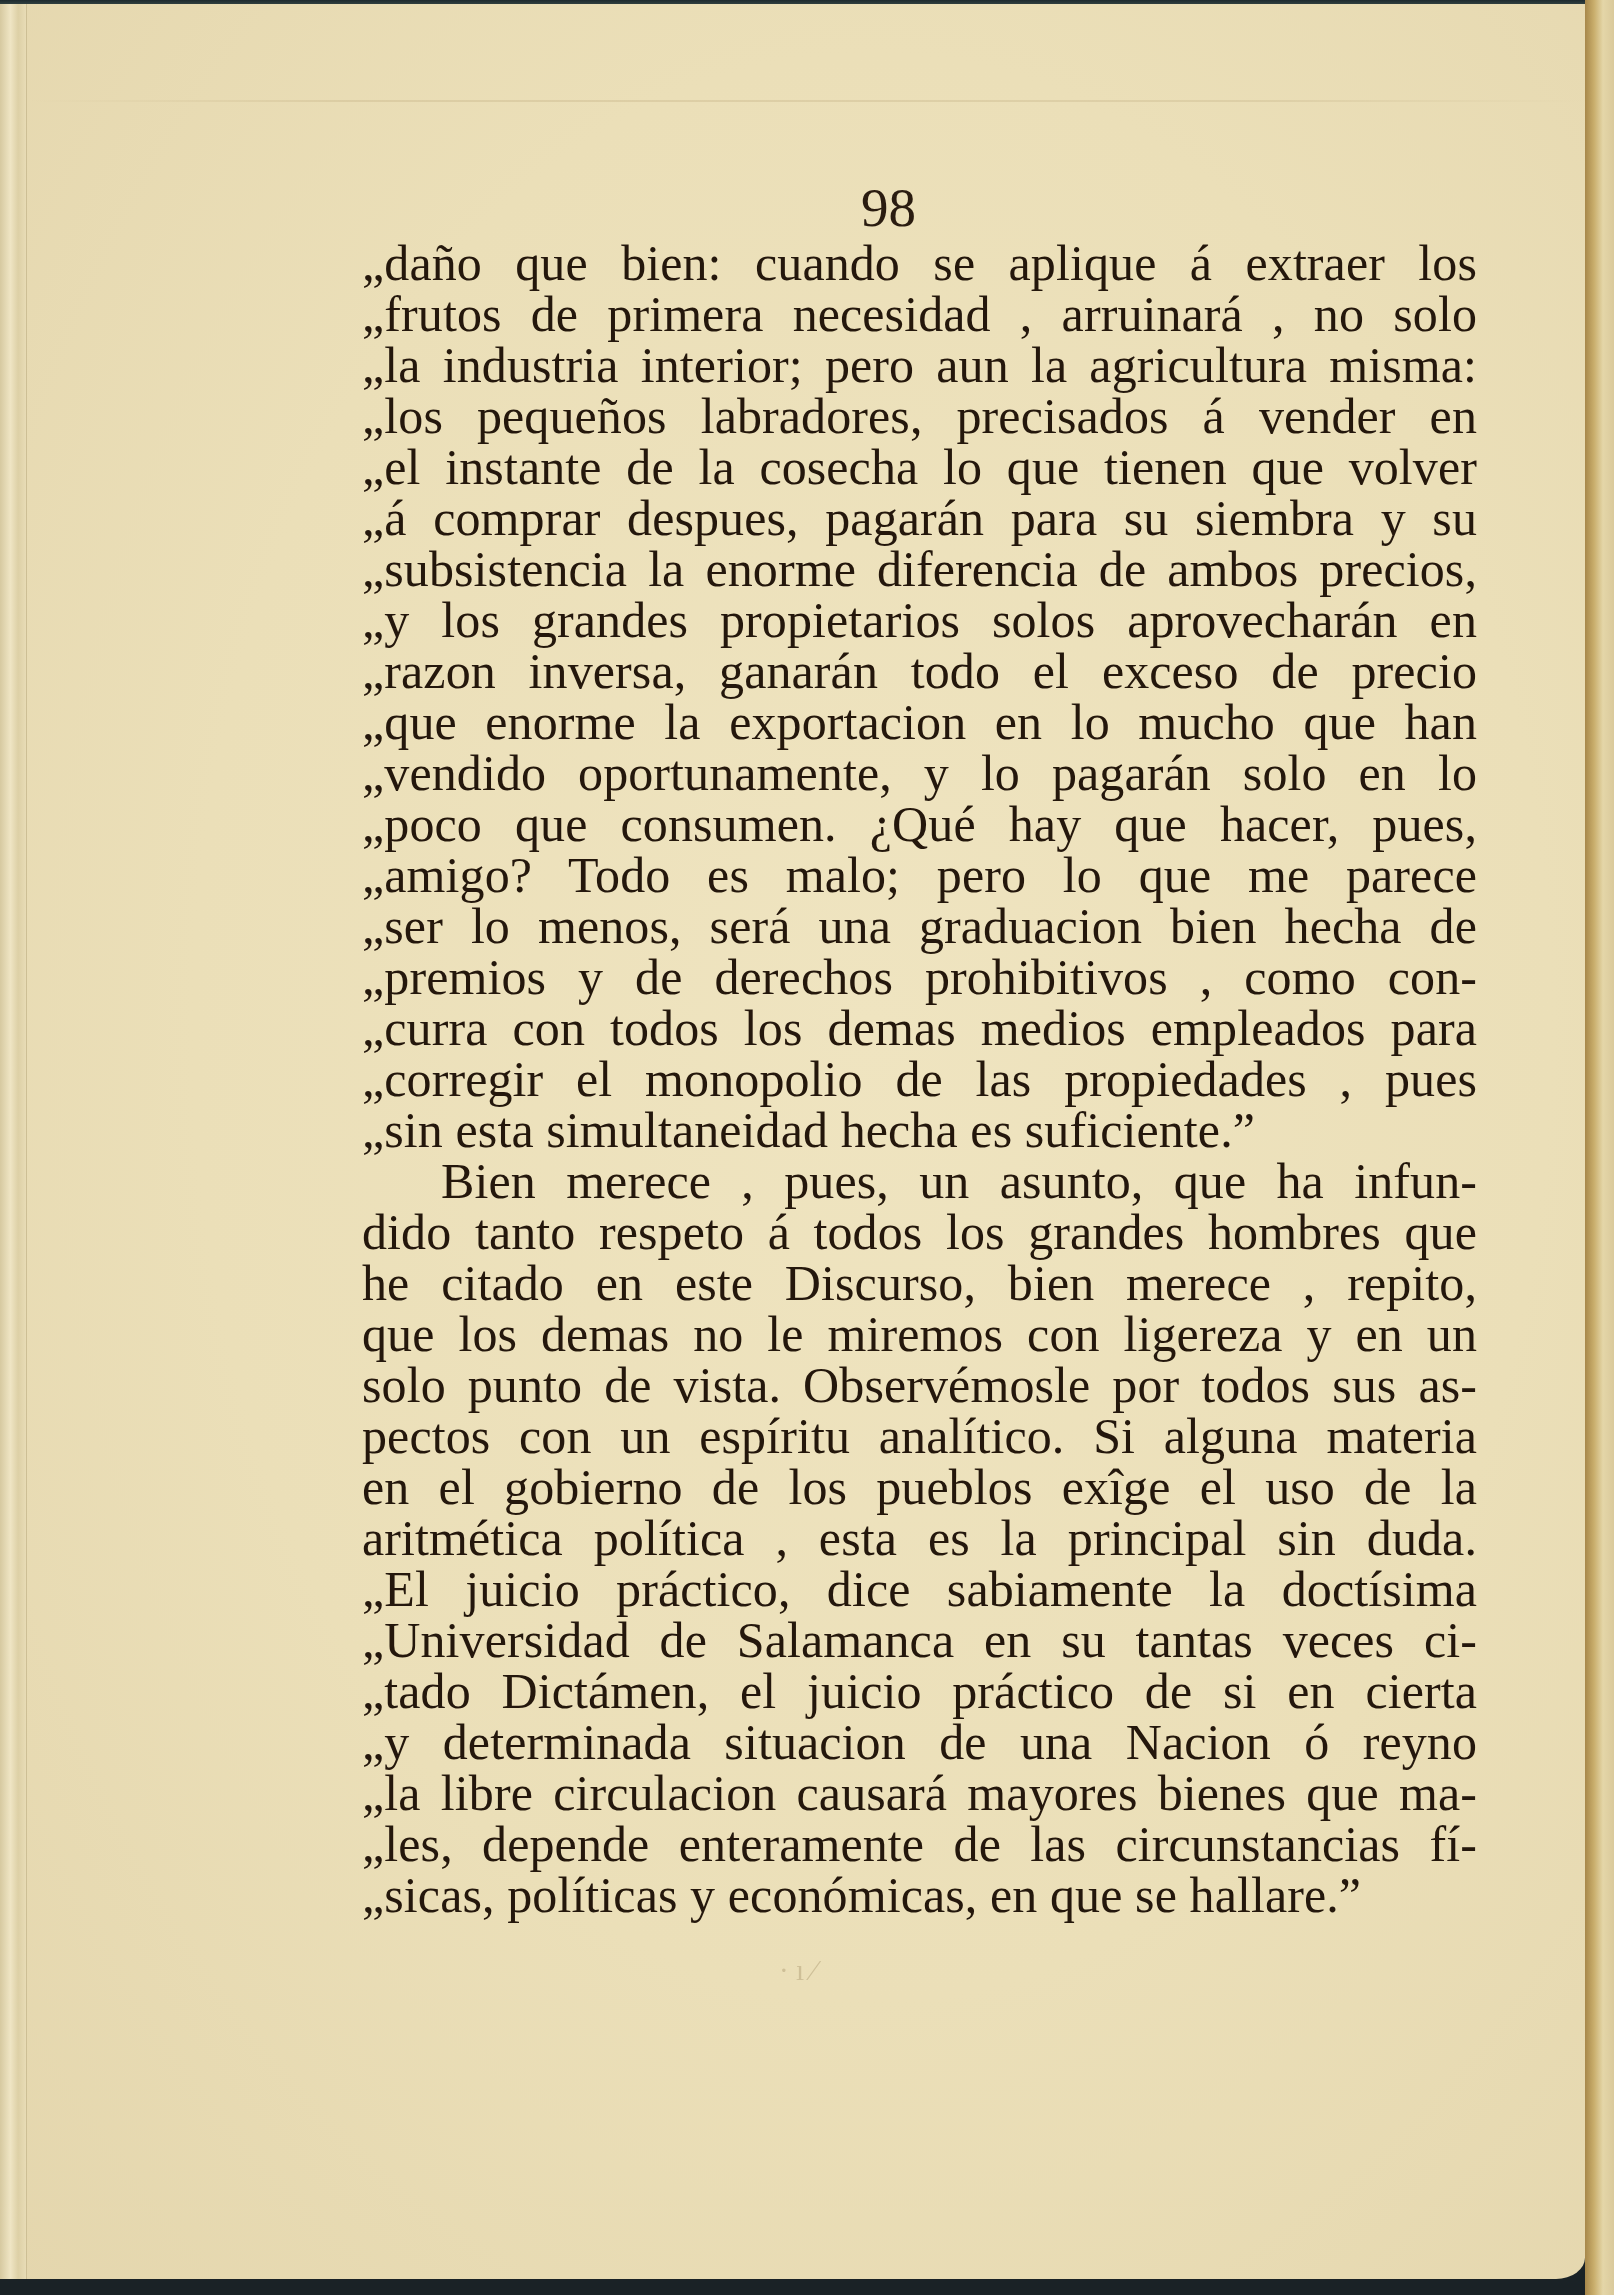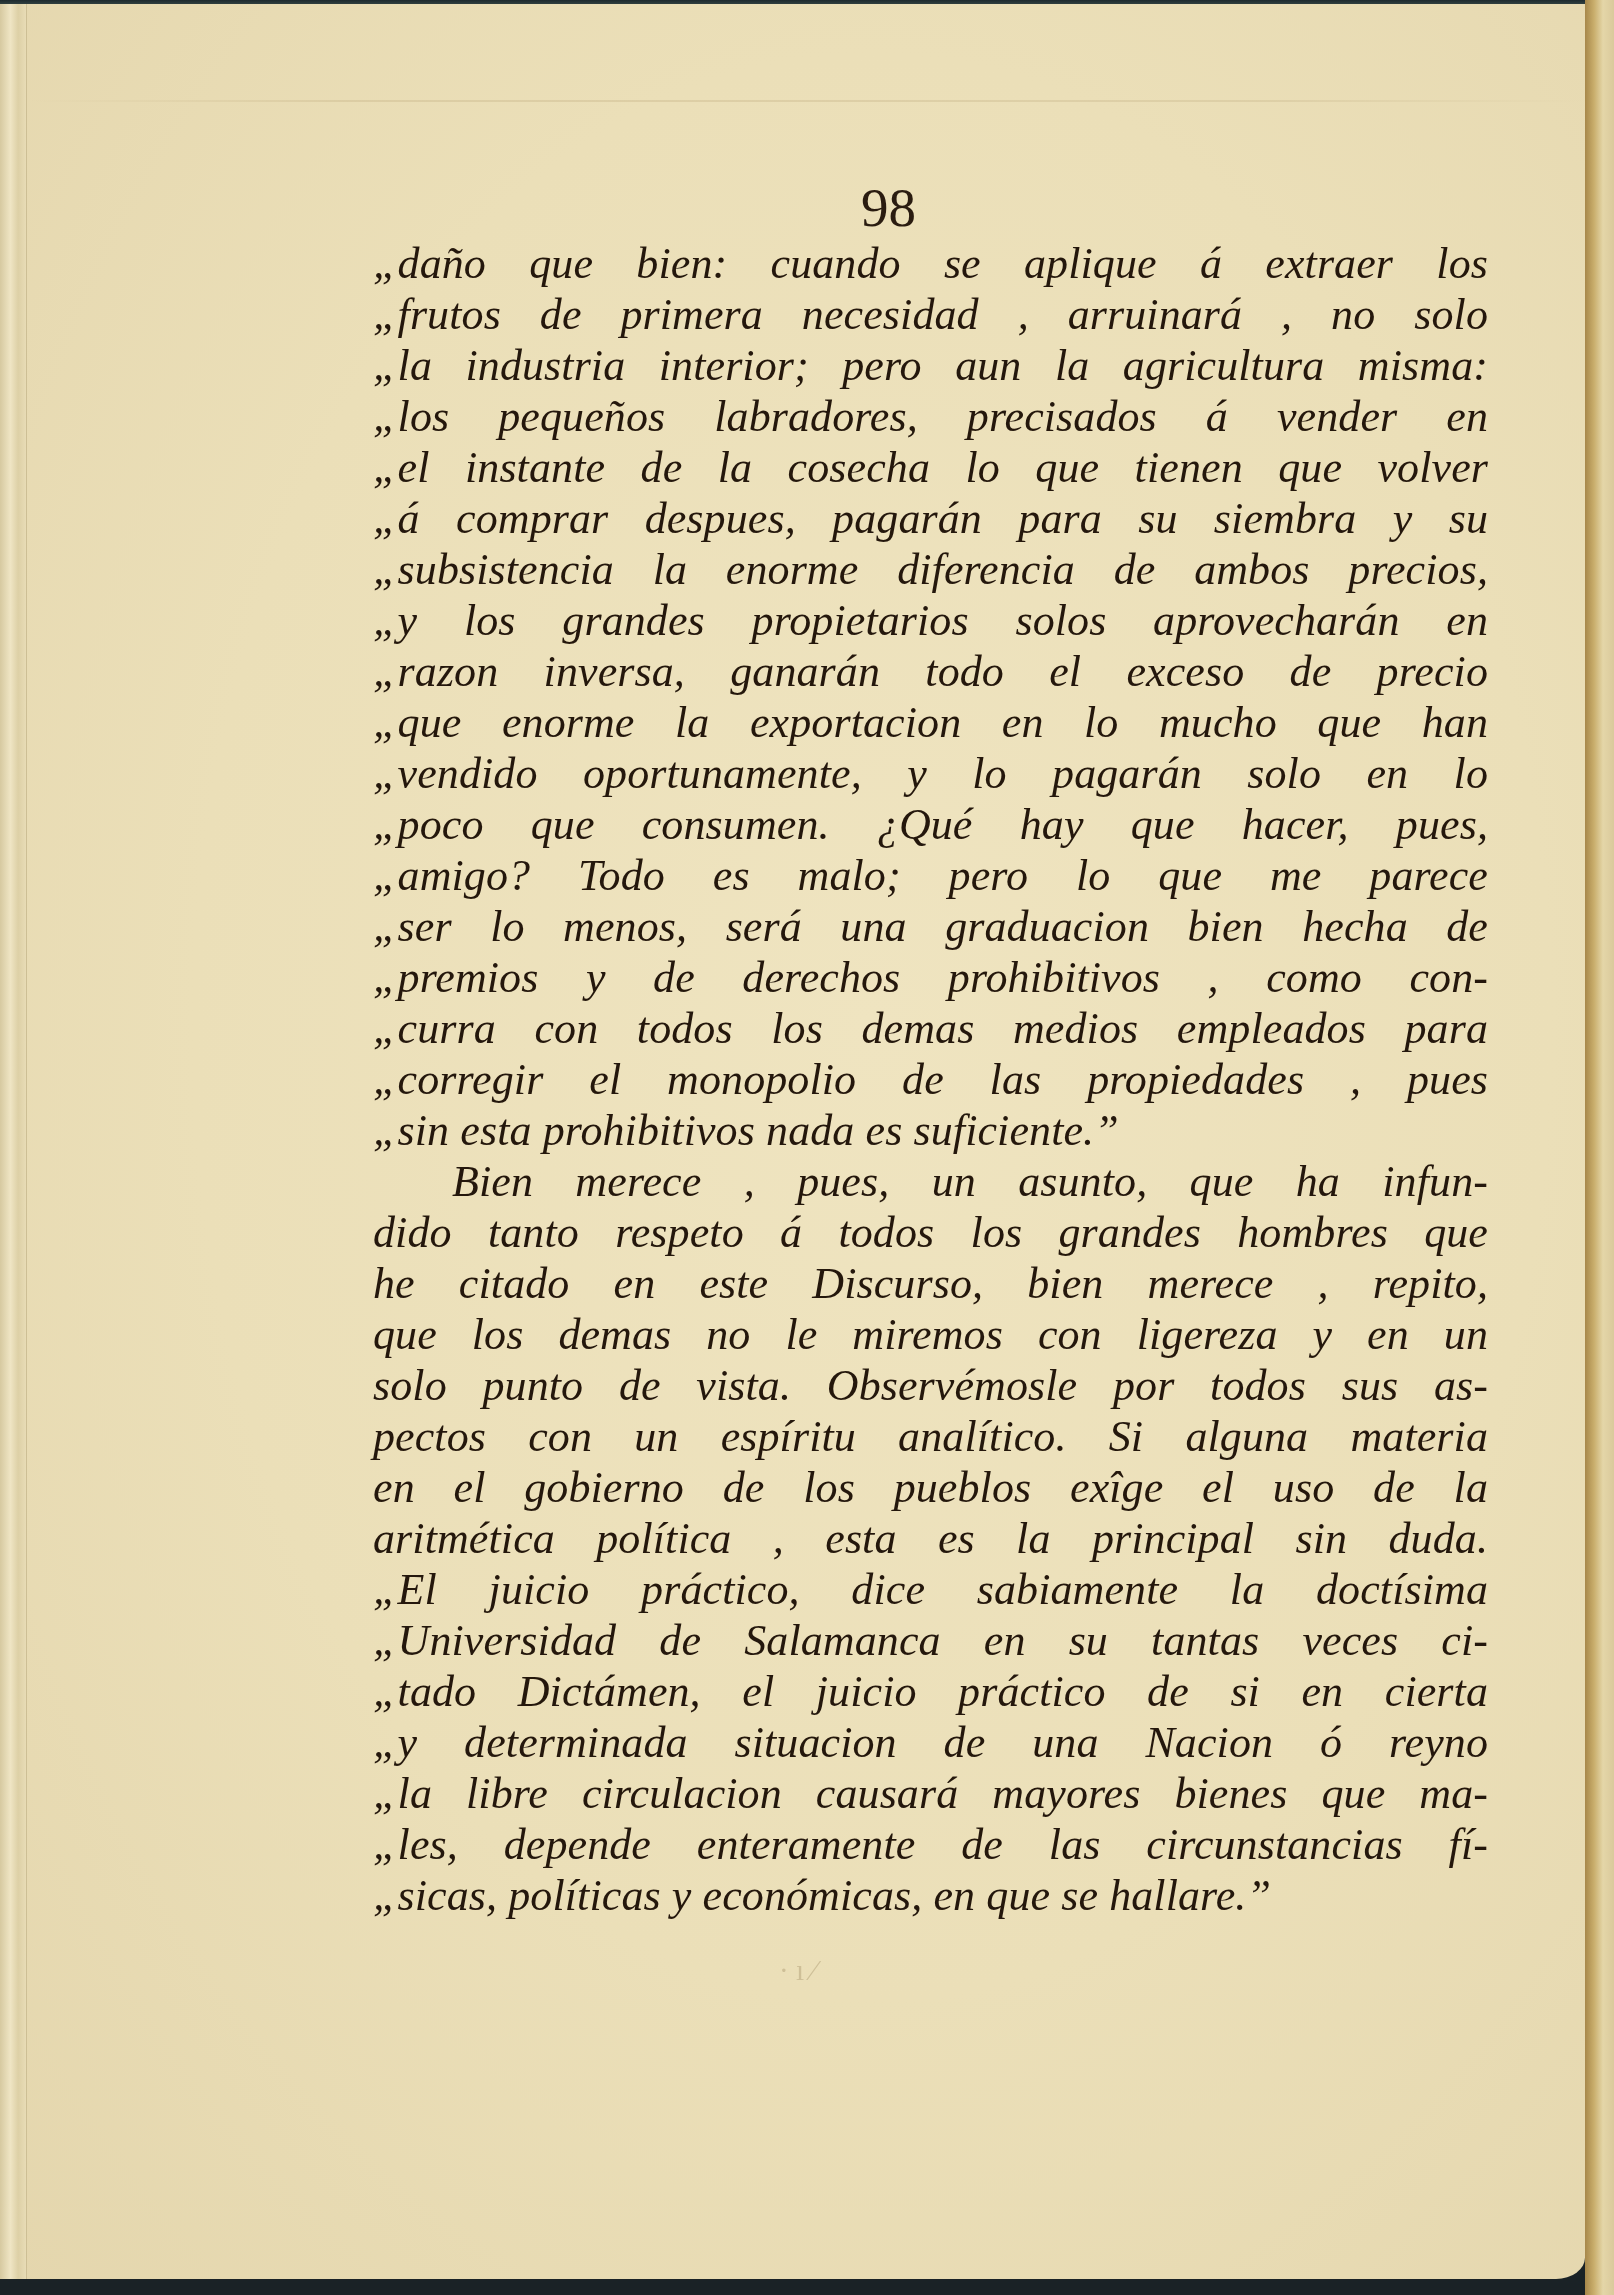--- a/index.html
+++ b/index.html
@@ -31,24 +31,23 @@
   .fold {
     position: absolute; left: 29px; top: 96px; width: 1557px; height: 1.4px;
     background: linear-gradient(90deg, transparent, #d6c69c 20%, #d8c9a0 80%, transparent);
     opacity: 0.7;
   }
   .page-number {
     position: absolute; left: 861px; top: 176px;
     font-size: 55px; color: #2a1c10; line-height: 1;
   }
   .text-block {
-    position: absolute; left: 373px; top: 234px; width: 1115px;
+    position: absolute; left: 362px; top: 234px; width: 1115px;
     color: #24170c;
-    font-size: 44px;
-    font-style: italic;
+    font-size: 50px;
   }
   .line {
     height: 51px; line-height: 51px;
     white-space: nowrap;
     text-align: justify; text-align-last: justify;
     letter-spacing: 0.1px;
   }
   .line.last { text-align-last: left; }
   .line.indent { padding-left: 79px; }
   .ghost {
@@ -75,21 +74,21 @@
       <div class="line">„y los grandes propietarios solos aprovecharán en</div>
       <div class="line">„razon inversa, ganarán todo el exceso de precio</div>
       <div class="line">„que enorme la exportacion en lo mucho que han</div>
       <div class="line">„vendido oportunamente, y lo pagarán solo en lo</div>
       <div class="line">„poco que consumen. ¿Qué hay que hacer, pues,</div>
       <div class="line">„amigo? Todo es malo; pero lo que me parece</div>
       <div class="line">„ser lo menos, será una graduacion bien hecha de</div>
       <div class="line">„premios y de derechos prohibitivos , como con-</div>
       <div class="line">„curra con todos los demas medios empleados para</div>
       <div class="line">„corregir el monopolio de las propiedades , pues</div>
-      <div class="line last">„sin esta prohibitivos nada es suficiente.”</div>
+      <div class="line last">„sin esta simultaneidad hecha es suficiente.”</div>
       <div class="line indent">Bien merece , pues, un asunto, que ha infun-</div>
       <div class="line">dido tanto respeto á todos los grandes hombres que</div>
       <div class="line">he citado en este Discurso, bien merece , repito,</div>
       <div class="line">que los demas no le miremos con ligereza y en un</div>
       <div class="line">solo punto de vista. Observémosle por todos sus as-</div>
       <div class="line">pectos con un espíritu analítico. Si alguna materia</div>
       <div class="line">en el gobierno de los pueblos exîge el uso de la</div>
       <div class="line">aritmética política , esta es la principal sin duda.</div>
       <div class="line">„El juicio práctico, dice sabiamente la doctísima</div>
       <div class="line">„Universidad de Salamanca en su tantas veces ci-</div>

